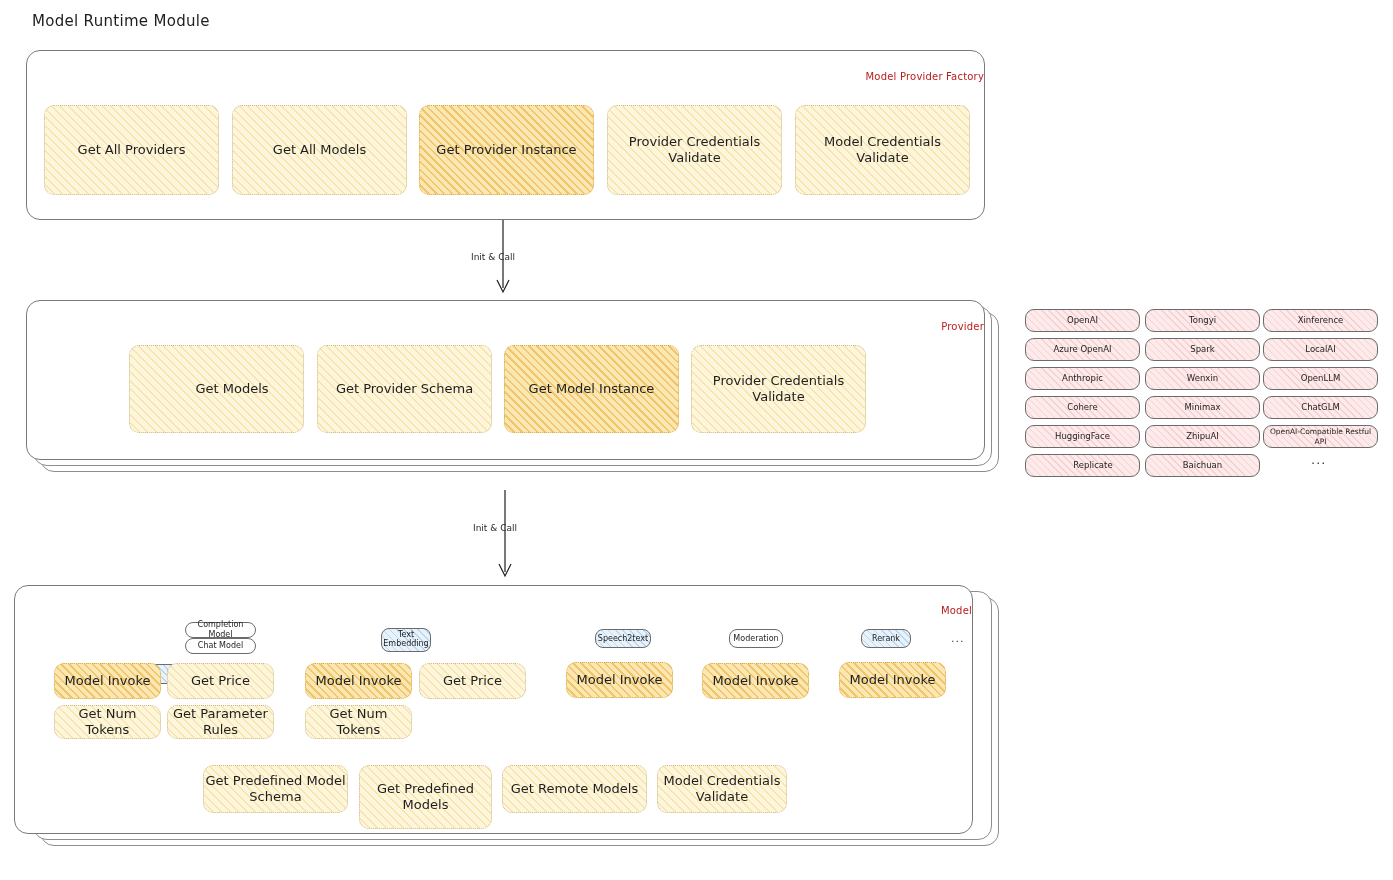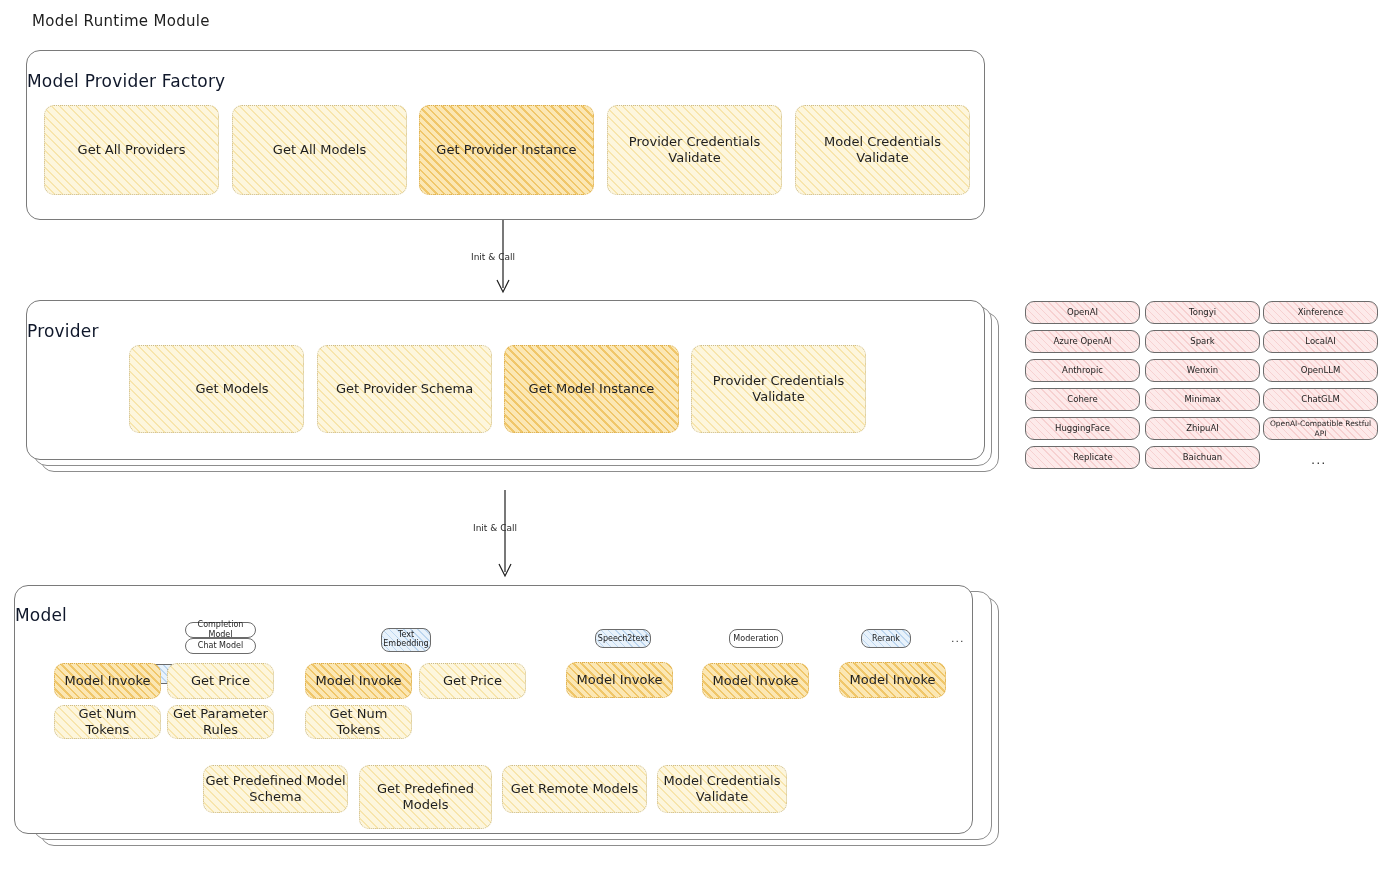--- a/index.html
+++ b/index.html
@@ -32,23 +32,23 @@
   .panel {
     position: absolute;
     box-sizing: border-box;
     border: 1.4px solid #7a7a7a;
     border-radius: 14px;
     background: #ffffff;
   }
   .panel-title {
     position: absolute;
     left: 0; right: 0;
-    text-align: left;
-    font-size: 17px;
-    color: #0f172a;
+    text-align: right;
+    font-size: 10px;
+    color: #b91c1c;
     letter-spacing: .2px;
   }
 
   
   .stack-layer {
     position: absolute;
     box-sizing: border-box;
     border: 1.4px solid #8d8d8d;
     border-radius: 14px;
     background: #ffffff;
@@ -75,20 +75,21 @@
   }
   
   .cell-p {
     border: 1.2px solid #6b6b6b;
     border-radius: 9px;
     background-color: #fdeaea;
     background-image:
       repeating-linear-gradient(45deg, rgba(232,150,150,.30) 0 1.2px, rgba(255,255,255,0) 1.2px 5px);
     color: #1e1e1e;
     font-size: 8.5px;
+    margin-top: 8px;
   }
   
   .cell-b {
     border: 1.2px solid #6b6b6b;
     border-radius: 8px;
     background-color: #e8f2fb;
     background-image:
       repeating-linear-gradient(45deg, rgba(120,170,220,.38) 0 1.2px, rgba(255,255,255,0) 1.2px 5px);
     color: #1e1e1e;
     font-size: 8px;

